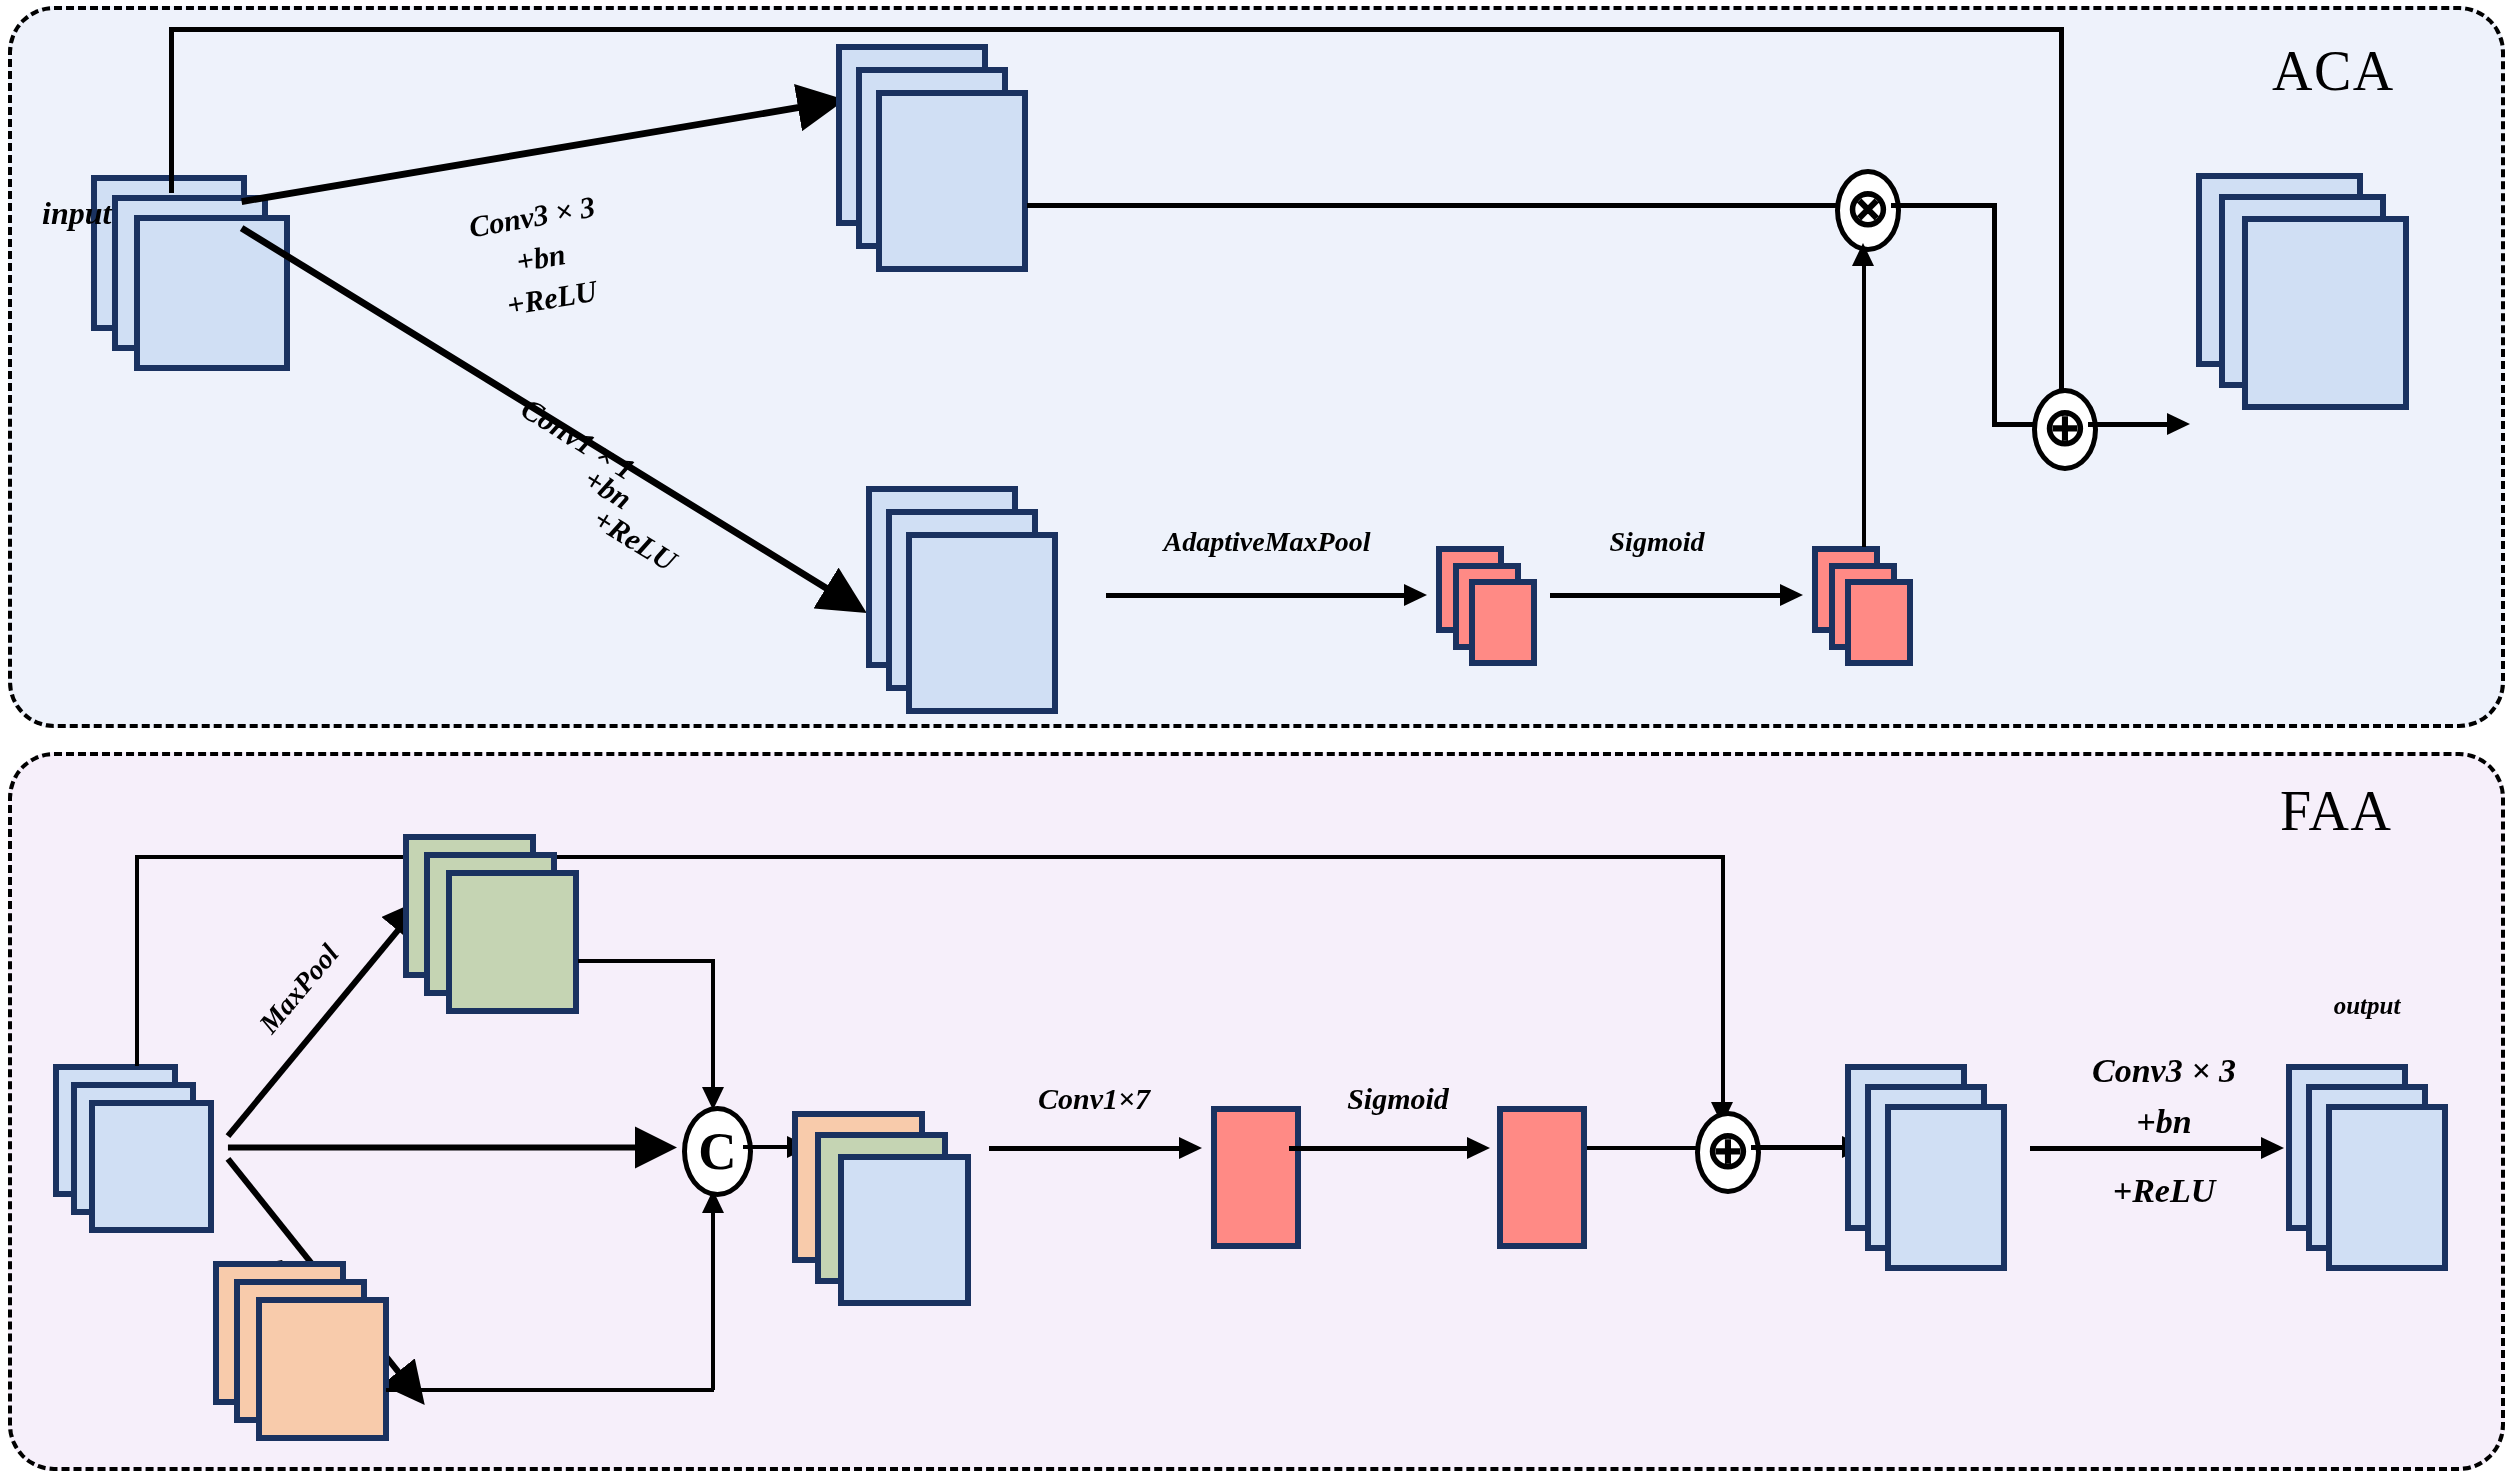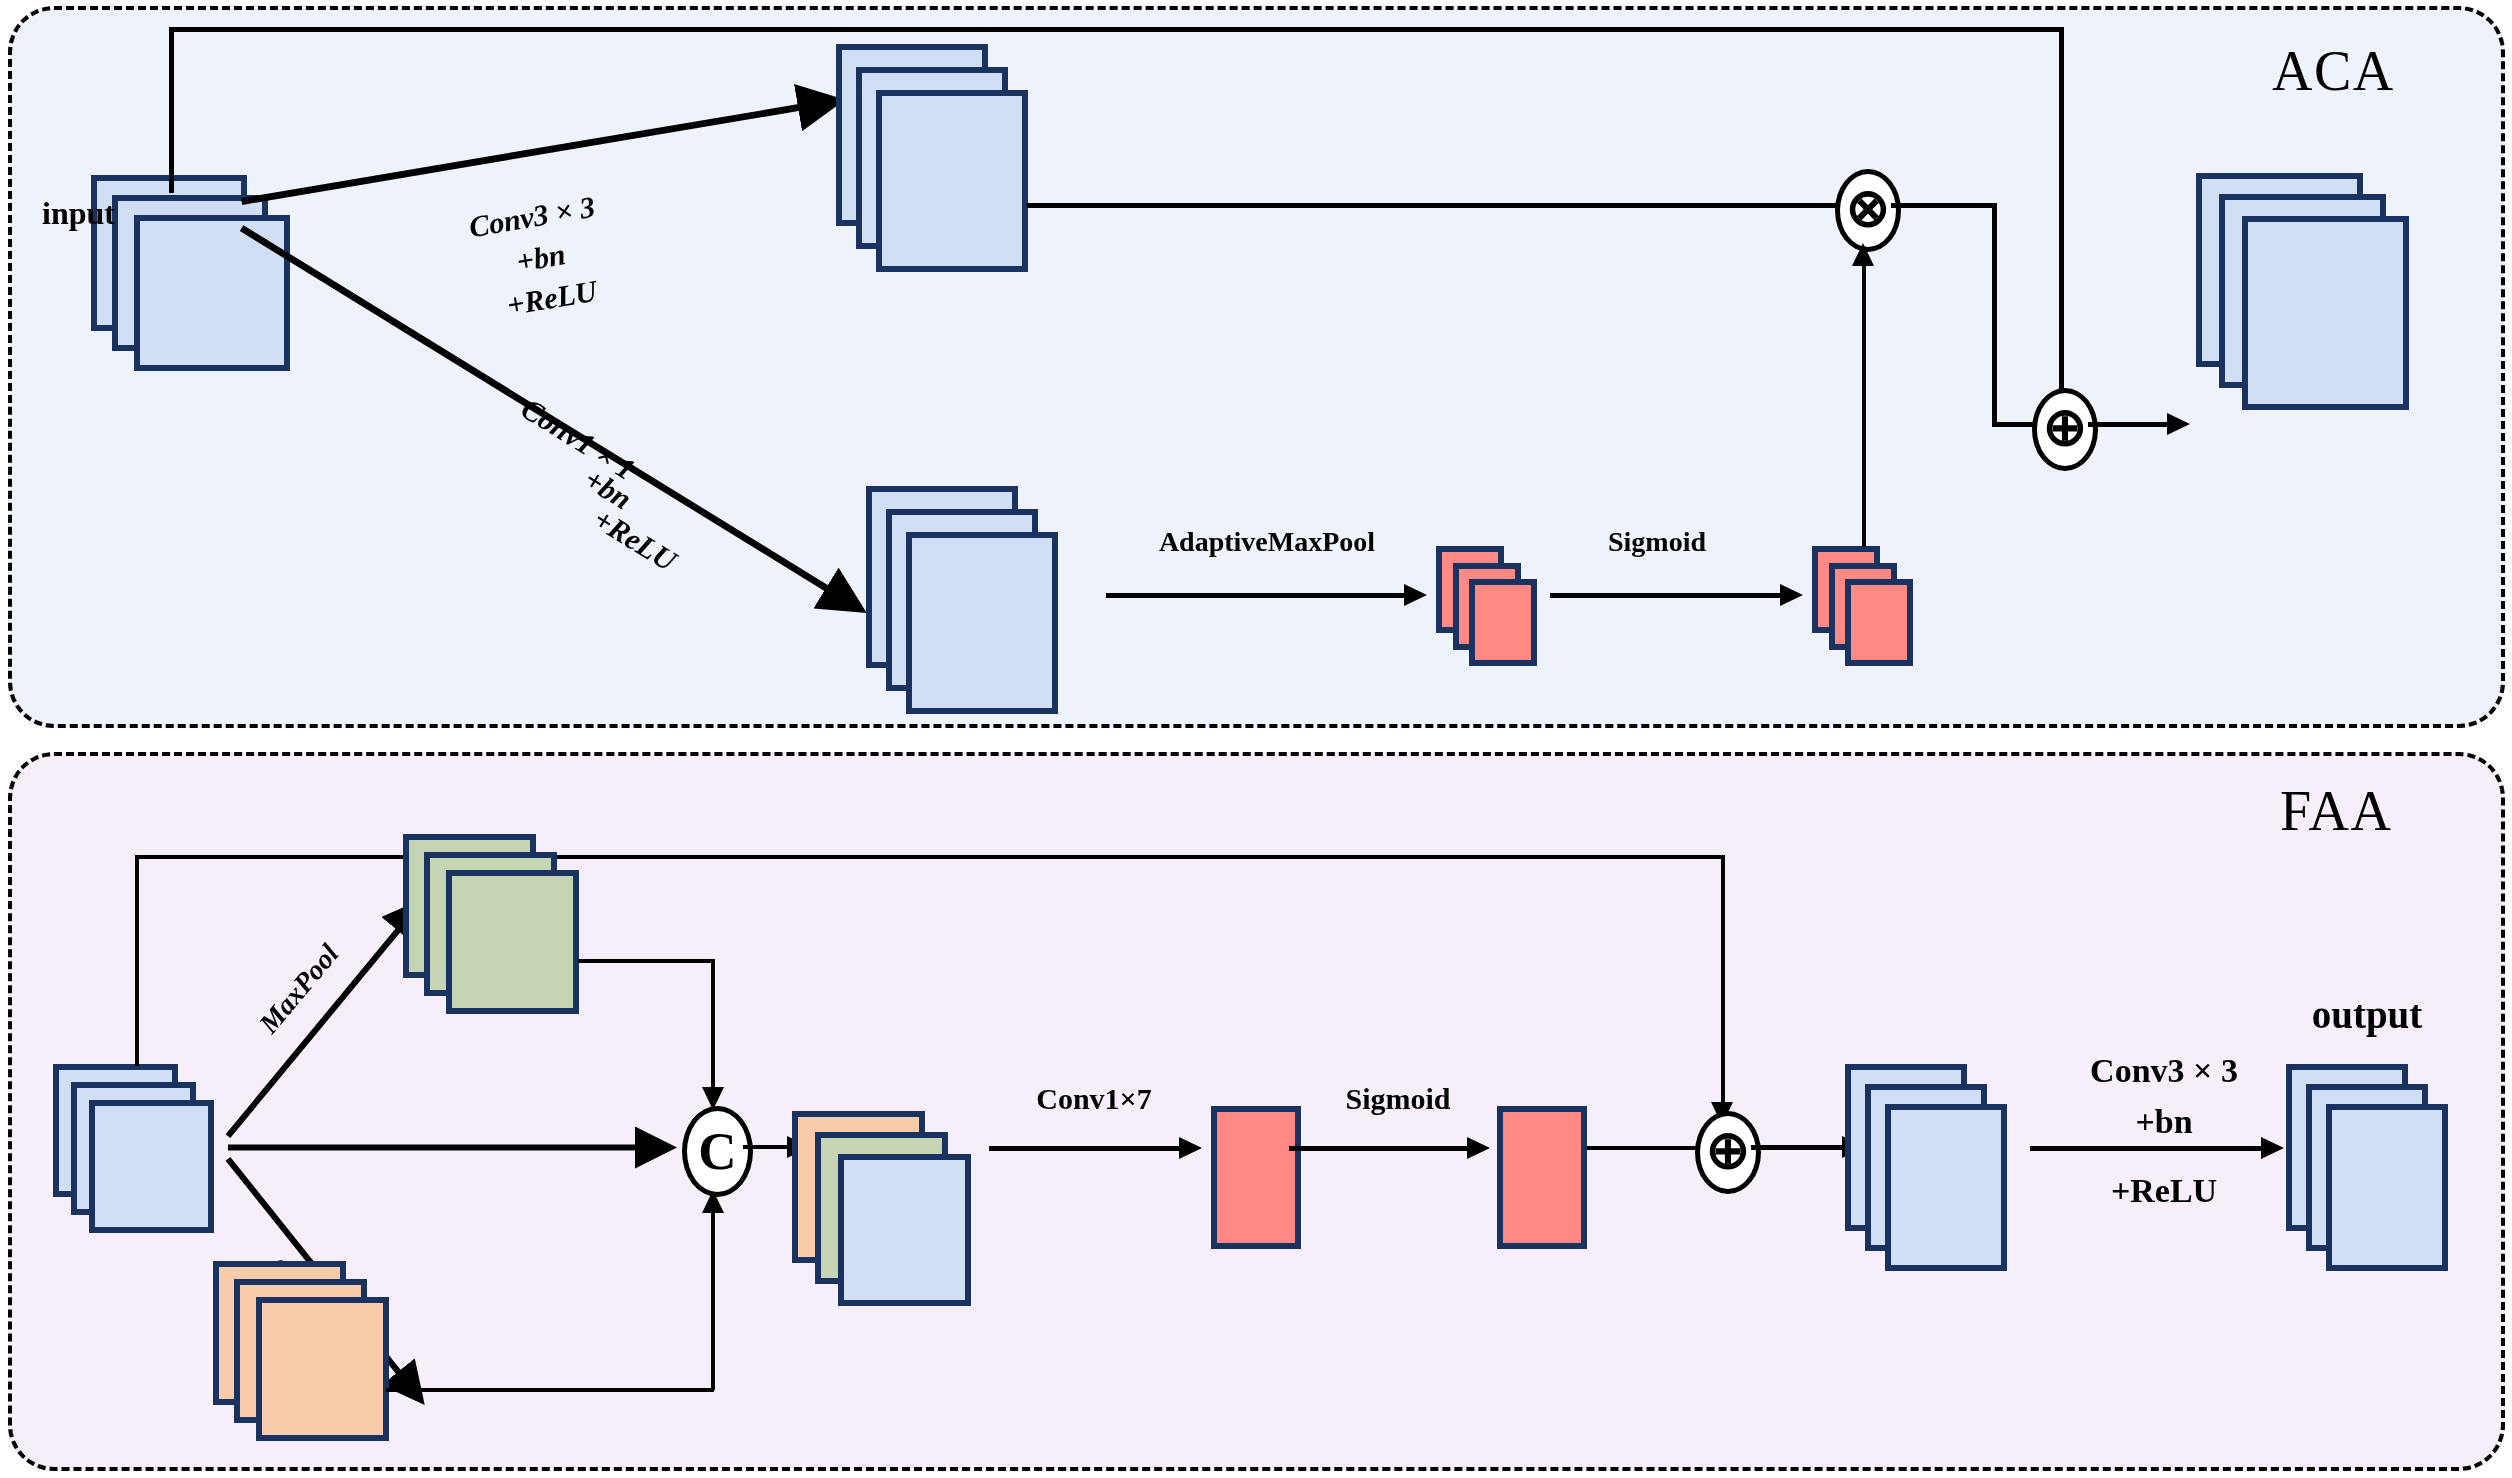--- a/index.html
+++ b/index.html
@@ -34,21 +34,21 @@
 
   
   .diag{position:absolute;overflow:visible;}
 
   
   .op{position:absolute;border:5.3px solid #000;background:#fff;border-radius:50%;
       display:flex;align-items:center;justify-content:center;}
   .op .glyph{font-family:"Liberation Serif",serif;font-weight:700;line-height:1;color:#000;}
 
   
-  .lbl{position:absolute;font-family:"Liberation Serif",serif;color:#000;white-space:nowrap;}
+  .lbl{position:absolute;font-family:"Liberation Serif",serif;color:#000;white-space:nowrap;font-style:italic;}
   .lbl.bold{font-weight:700;}
   .lbl.ital{font-style:italic;font-weight:700;}
 </style>
 </head>
 <body>
 
 <div id="root">
 
   <div class="panel" id="aca-panel"></div>
   <div class="panel-title" style="left:2272px;top:39px;">ACA</div>
@@ -239,16 +239,16 @@
   <div class="lbl bold" style="left:2164px;top:1103px;font-size:34px;transform:translateX(-50%);">+bn</div>
   <div class="lbl bold" style="left:2164px;top:1172px;font-size:34px;transform:translateX(-50%);">+ReLU</div>
   <div class="ln h" style="left:2030px;top:1146px;width:236px;"></div>
   <div class="arrowhead ah-right" style="left:2261px;top:1137px;"></div>
 
   <div class="stack" style="left:2286px;top:1064px;width:213px;height:266px;">
     <div class="sheet blue" style="left:0px;top:0px;width:122px;height:167px;"></div>
     <div class="sheet blue" style="left:20px;top:20px;width:122px;height:167px;"></div>
     <div class="sheet blue" style="left:40px;top:40px;width:122px;height:167px;"></div>
   </div>
-  <div class="lbl bold" style="left:2367px;top:992px;font-size:39px;transform:translateX(-50%);">output</div>
+  <div class="lbl bold" style="left:2367px;top:992px;font-size:25px;transform:translateX(-50%);">output</div>
 
 </div>
 
 
 </body></html>

